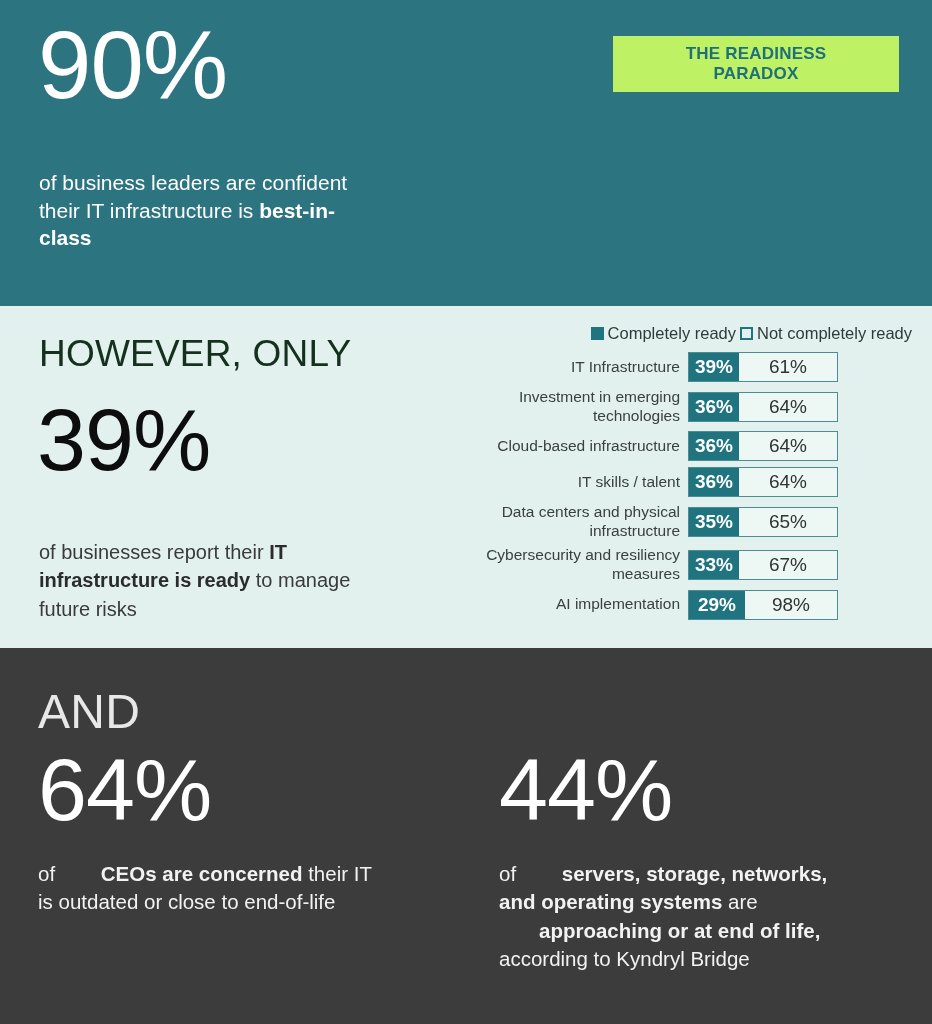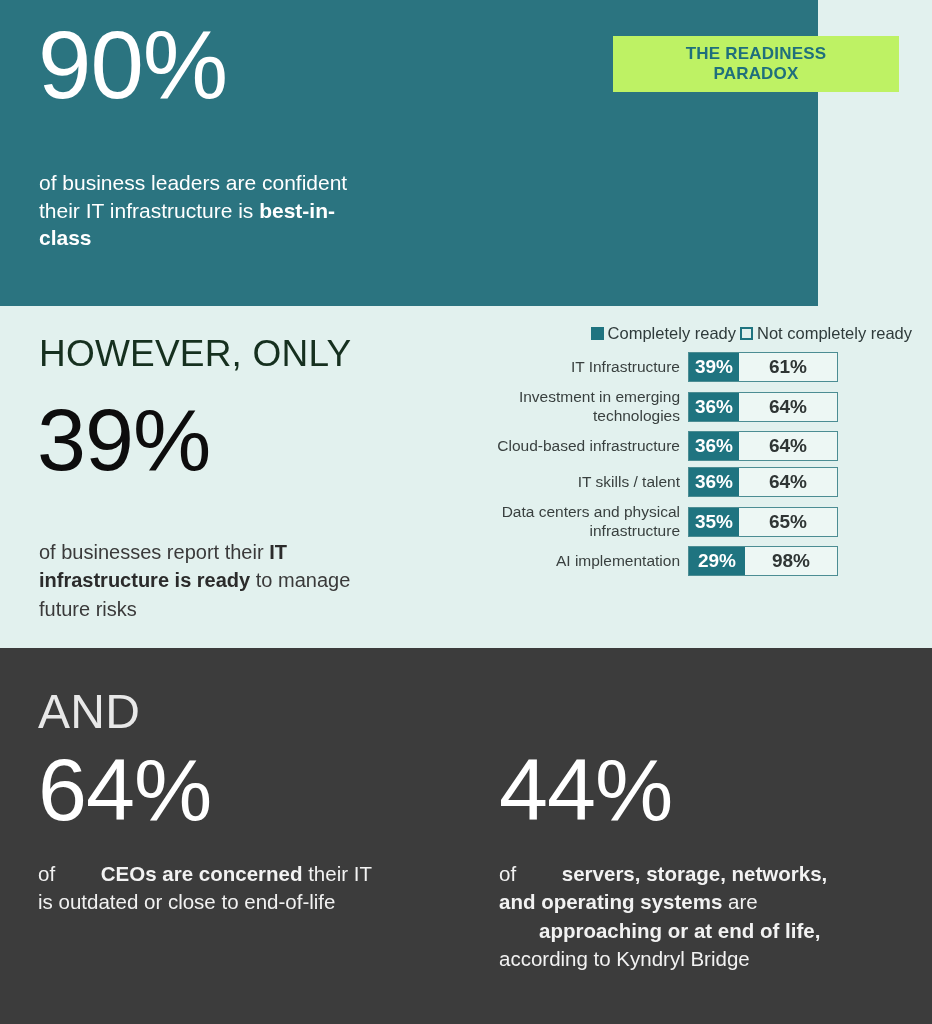--- a/index.html
+++ b/index.html
@@ -5,21 +5,21 @@
   html,body{margin:0;padding:0;}
   body{
     width:932px;height:1024px;overflow:hidden;
     font-family:"Liberation Sans","DejaVu Sans",sans-serif;
     background:#e2f1ee;
   }
   .page{position:relative;width:932px;height:1024px;}
 
   
   .band-teal{
-    position:absolute;left:0;top:0;width:818px;height:306px;
+    position:absolute;left:0;top:0;width:932px;height:306px;
     background:#2b7480;
   }
   .stat-90{
     position:absolute;left:38px;top:16px;
     font-size:96px;line-height:1.02;font-weight:300;
     color:#ffffff;letter-spacing:-1px;
   }
   .teal-body{
     position:absolute;left:39px;top:148px;width:310px;
     font-size:21px;line-height:1.32;color:#ffffff;font-weight:400;
@@ -77,21 +77,21 @@
   .bar{
     display:flex;align-items:stretch;height:30px;
     border:1.5px solid #4c8d93;box-sizing:border-box;width:150px;
   }
   .seg-ready{
     background:#1f7480;color:#ffffff;font-weight:700;font-size:19px;
     display:flex;align-items:center;justify-content:center;
     box-sizing:border-box;
   }
   .seg-not{
-    background:#edf7f4;color:#2f3534;font-weight:700;font-size:19px;
+    background:#edf7f4;color:#2f3534;font-weight:400;font-size:19px;
     display:flex;align-items:center;justify-content:center;
     flex:1;box-sizing:border-box;
   }
 
   
   .band-dark{
     position:absolute;left:0;top:648px;width:932px;height:376px;
     background:#3c3c3c;
   }
   .and{
@@ -182,20 +182,27 @@
         </div>
 
         <div class="row">
           <div class="row-label">Data centers and physical infrastructure</div>
           <div class="bar">
             <div class="seg-ready" style="width:50px">35%</div>
             <div class="seg-not">65%</div>
           </div>
         </div>
 
+        <div class="row">
+          <div class="row-label">Cybersecurity and resiliency measures</div>
+          <div class="bar">
+            <div class="seg-ready" style="width:50px">33%</div>
+            <div class="seg-not">67%</div>
+          </div>
+        </div>
 
         <div class="row">
           <div class="row-label">AI implementation</div>
           <div class="bar">
             <div class="seg-ready" style="width:56px">29%</div>
             <div class="seg-not">98%</div>
           </div>
         </div>
 
       </div>

